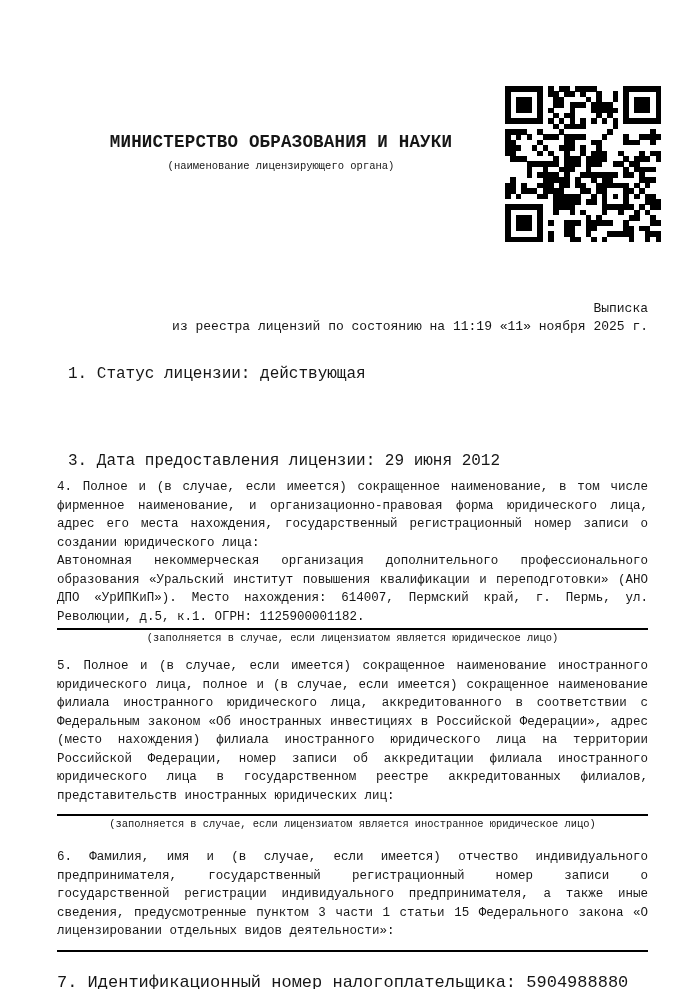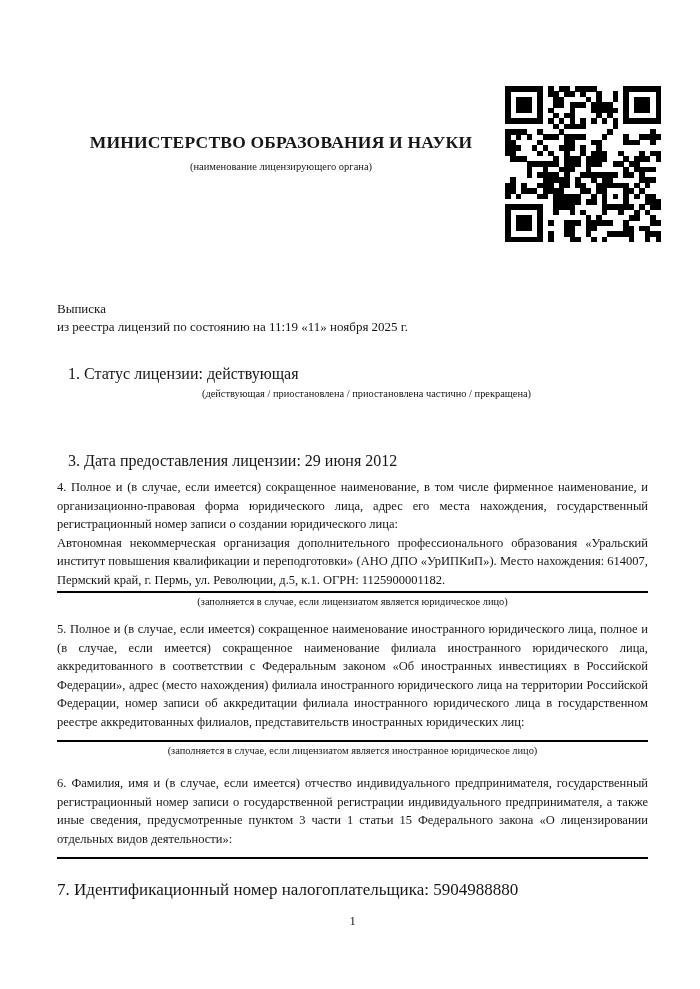--- a/index.html
+++ b/index.html
@@ -1,36 +1,36 @@
 <!DOCTYPE html>
 <html><head>
 <meta charset="utf-8">
 <style>
   html, body { margin: 0; padding: 0; background: #ffffff; }
   .page {
     position: relative;
     width: 692px;
     height: 989px;
     background: #ffffff;
-    font-family: Liberation Serif, serif;
+    font-family: Liberation Mono, monospace;
     color: #161616;
     overflow: hidden;
   }
   .abs { position: absolute; }
 
   
   .authority-block { left: 57px; top: 128px; width: 448px; text-align: center; }
   .authority-name { font-weight: bold; font-size: 17.5px; line-height: 29px; letter-spacing: 0.2px; }
   .authority-caption { font-size: 10.5px; line-height: 13px; margin-top: 3px; }
 
   .qr-wrap { left: 505px; top: 86px; width: 156px; height: 156px; }
   .qr-wrap svg { display: block; width: 156px; height: 156px; shape-rendering: crispEdges; }
 
   
-  .doc-title { left: 57px; top: 300px; width: 591px; text-align: left; font-size: 13px; line-height: 17.5px; }
+  .doc-title { left: 57px; top: 300px; width: 591px; text-align: right; font-size: 13px; line-height: 17.5px; }
 
   
   .line-item { left: 68px; width: 591px; font-size: 16px; line-height: 18.5px; }
   .item-1 { top: 365px; }
   .item-1-caption { top: 387px; left: 57px; width: 591px; padding-left: 28px; box-sizing: border-box; }
   .item-2 { top: 419px; }
   .item-3 { top: 452px; }
 
   .sections-flow { left: 57px; top: 478px; width: 591px; font-size: 12.5px; line-height: 18.5px; }
   .sections-flow p { margin: 0; text-align: justify; }
@@ -469,21 +469,20 @@
         <rect x="28" y="28" width="1.04" height="1.04"></rect>
       </svg>
   </div>
 
   <div class="abs doc-title">
     <div>Выписка</div>
     <div>из реестра лицензий по состоянию на 11:19 «11» ноября 2025 г.</div>
   </div>
 
   <div class="abs line-item item-1">1. Статус лицензии: действующая</div>
-  <div class="abs caption item-1-caption">(действующая / приостановлена / приостановлена частично / прекращена)</div>
 
 
   <div class="abs line-item item-3">3. Дата предоставления лицензии: 29 июня 2012</div>
 
   <div class="abs sections-flow">
 
     <div class="sec-4">
       <p>4. Полное и (в случае, если имеется) сокращенное наименование, в том числе фирменное наименование, и организационно-правовая форма юридического лица, адрес его места нахождения, государственный регистрационный номер записи о создании юридического лица:</p>
       <p>Автономная некоммерческая организация дополнительного профессионального образования «Уральский институт повышения квалификации и переподготовки» (АНО ДПО «УрИПКиП»). Место нахождения: 614007, Пермский край, г. Пермь, ул. Революции, д.5, к.1. ОГРН: 1125900001182.</p>
       <div class="rule"></div>

